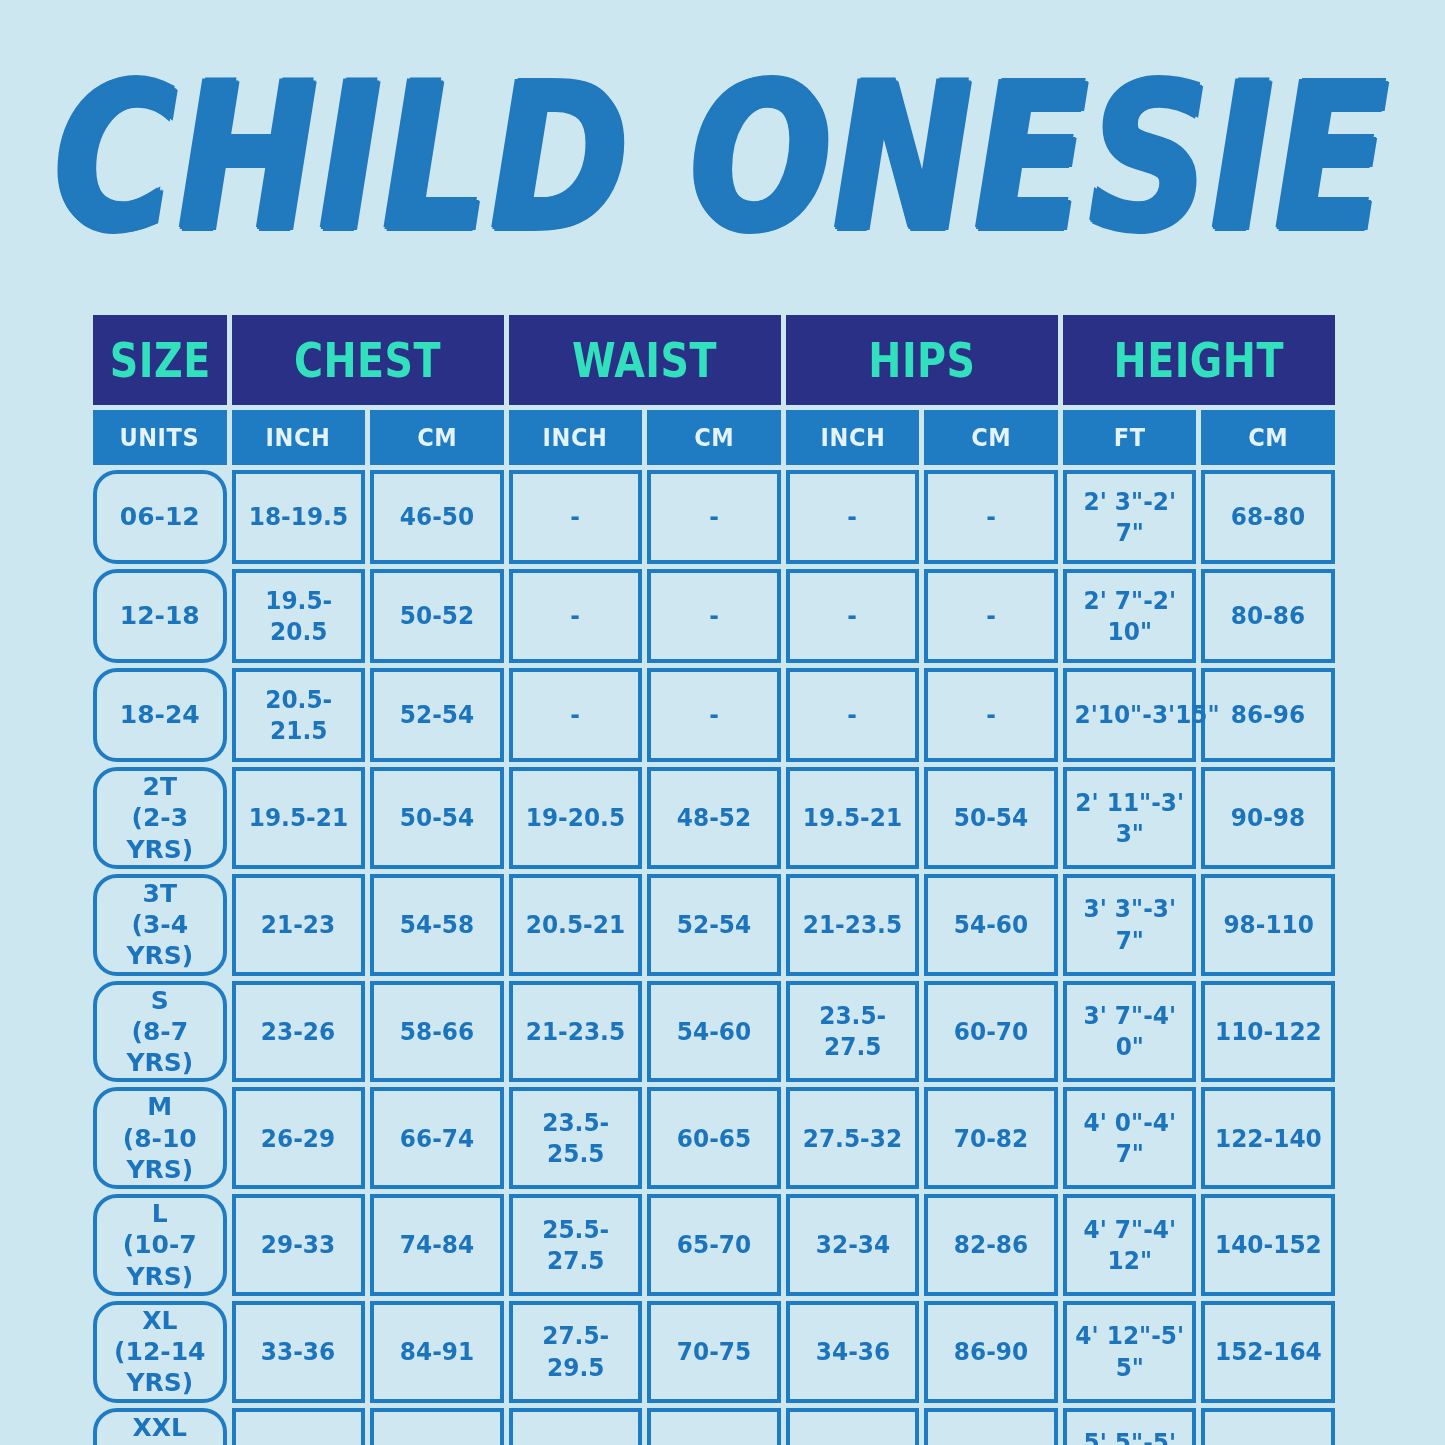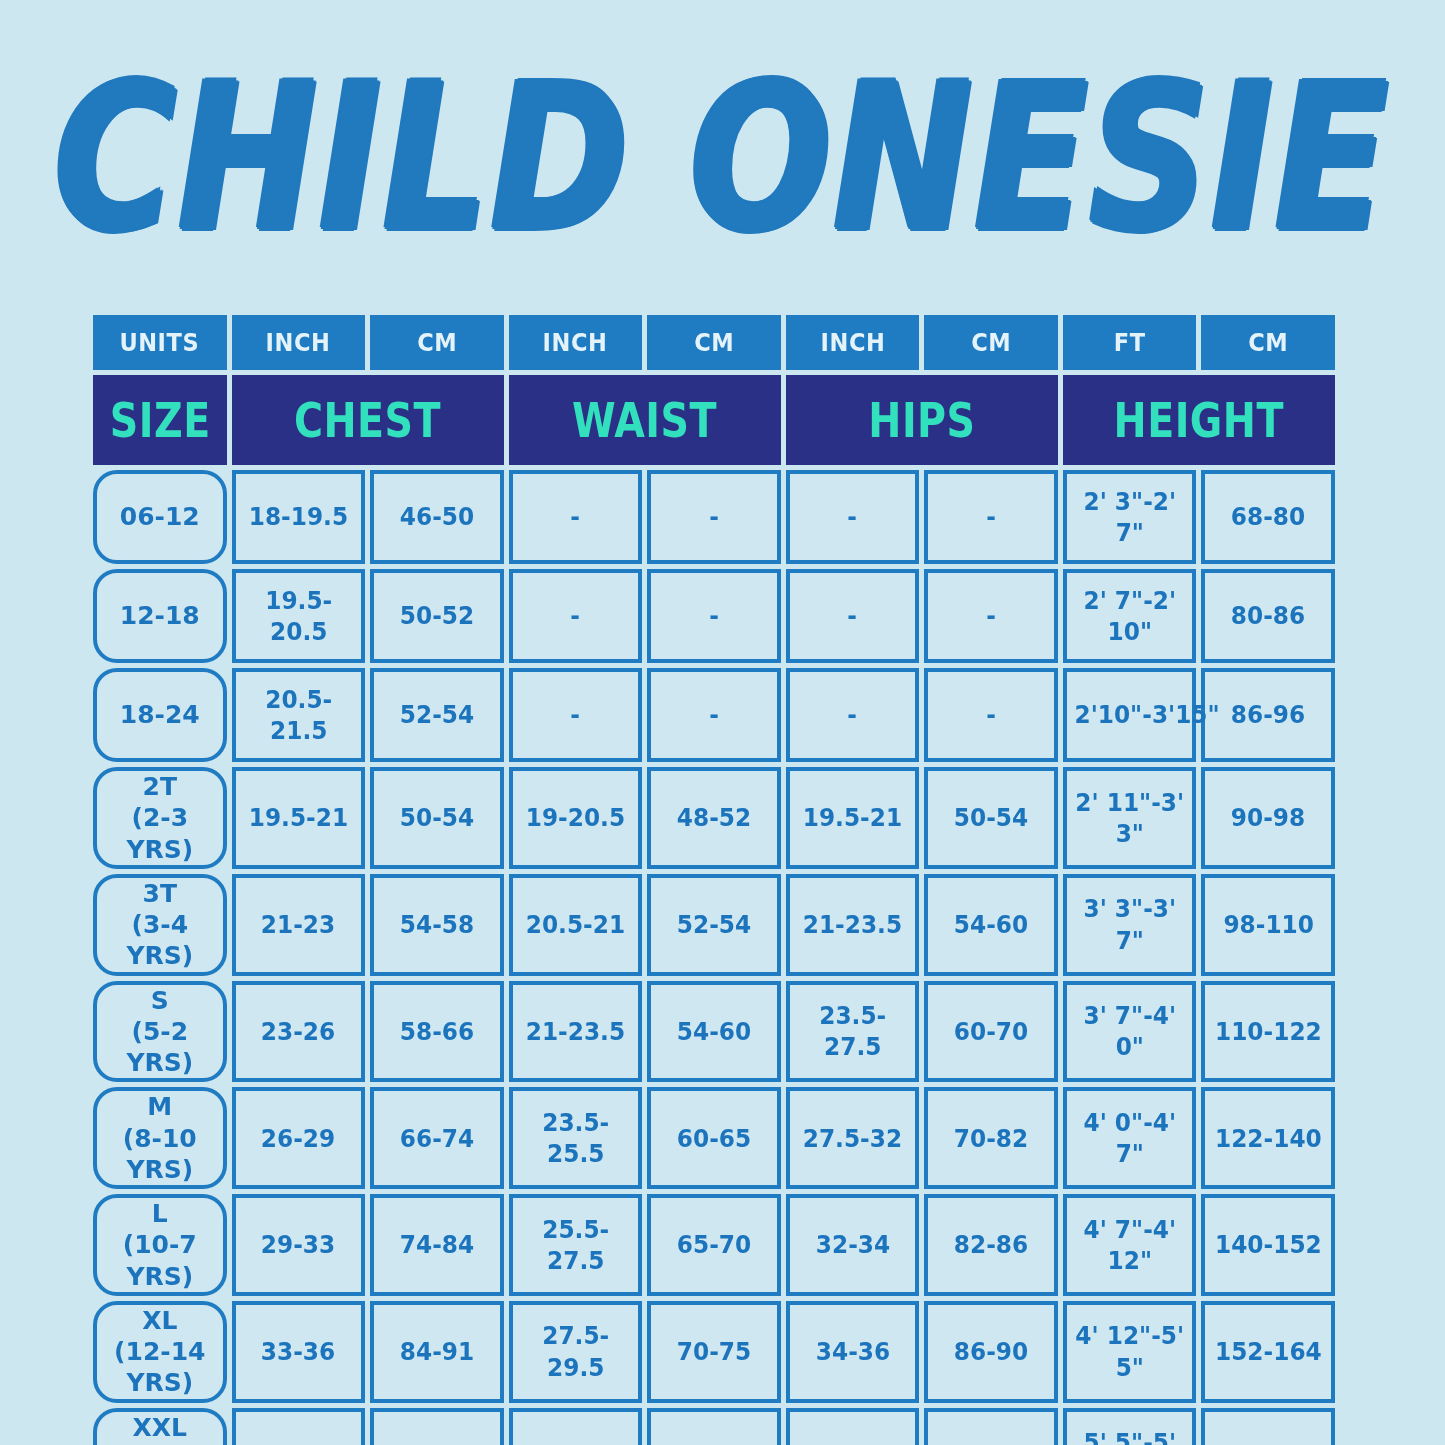--- a/index.html
+++ b/index.html
@@ -138,38 +138,38 @@
 
 <div id="page">
 
   <div class="title-wrap">
     <div class="title">CHILD ONESIE</div>
   </div>
 
   <div class="table-area">
     <table class="size-table">
       <thead>
+        <tr id="group-header-row">
+            <th class="group-head" colspan="1"><span>SIZE</span></th>
+            <th class="group-head" colspan="2"><span>CHEST</span></th>
+            <th class="group-head" colspan="2"><span>WAIST</span></th>
+            <th class="group-head" colspan="2"><span>HIPS</span></th>
+            <th class="group-head" colspan="2"><span>HEIGHT</span></th>
+          </tr>
         <tr id="unit-header-row">
             <th class="unit-head"><span>UNITS</span></th>
             <th class="unit-head"><span>INCH</span></th>
             <th class="unit-head"><span>CM</span></th>
             <th class="unit-head"><span>INCH</span></th>
             <th class="unit-head"><span>CM</span></th>
             <th class="unit-head"><span>INCH</span></th>
             <th class="unit-head"><span>CM</span></th>
             <th class="unit-head"><span>FT</span></th>
             <th class="unit-head"><span>CM</span></th>
           </tr>
-        <tr id="group-header-row">
-            <th class="group-head" colspan="1"><span>SIZE</span></th>
-            <th class="group-head" colspan="2"><span>CHEST</span></th>
-            <th class="group-head" colspan="2"><span>WAIST</span></th>
-            <th class="group-head" colspan="2"><span>HIPS</span></th>
-            <th class="group-head" colspan="2"><span>HEIGHT</span></th>
-          </tr>
       </thead>
       <tbody id="size-chart-body">
           <tr>
             <td class="cell size-col">
               <span class="sz-main">06-12</span>
             </td>
             <td class="cell"><span class="shrink">18-19.5</span></td>
             <td class="cell"><span class="shrink">46-50</span></td>
             <td class="cell dash"><span class="shrink">-</span></td>
             <td class="cell dash"><span class="shrink">-</span></td>
@@ -228,21 +228,21 @@
             <td class="cell"><span class="shrink">20.5-21</span></td>
             <td class="cell"><span class="shrink">52-54</span></td>
             <td class="cell"><span class="shrink">21-23.5</span></td>
             <td class="cell"><span class="shrink">54-60</span></td>
             <td class="cell"><span class="shrink">3' 3"-3' 7"</span></td>
             <td class="cell"><span class="shrink">98-110</span></td>
           </tr>
           <tr>
             <td class="cell size-col">
               <span class="sz-main">S</span>
-              <span class="sz-sub">(5-2 YRS)</span>
+              <span class="sz-sub">(8-7 YRS)</span>
             </td>
             <td class="cell"><span class="shrink">23-26</span></td>
             <td class="cell"><span class="shrink">58-66</span></td>
             <td class="cell"><span class="shrink">21-23.5</span></td>
             <td class="cell"><span class="shrink">54-60</span></td>
             <td class="cell"><span class="shrink">23.5-27.5</span></td>
             <td class="cell"><span class="shrink">60-70</span></td>
             <td class="cell"><span class="shrink">3' 7"-4' 0"</span></td>
             <td class="cell"><span class="shrink">110-122</span></td>
           </tr>

